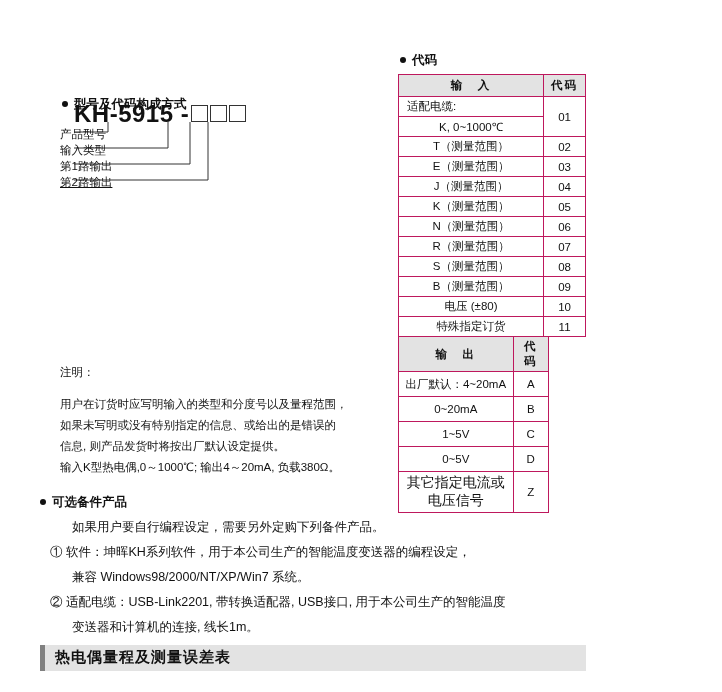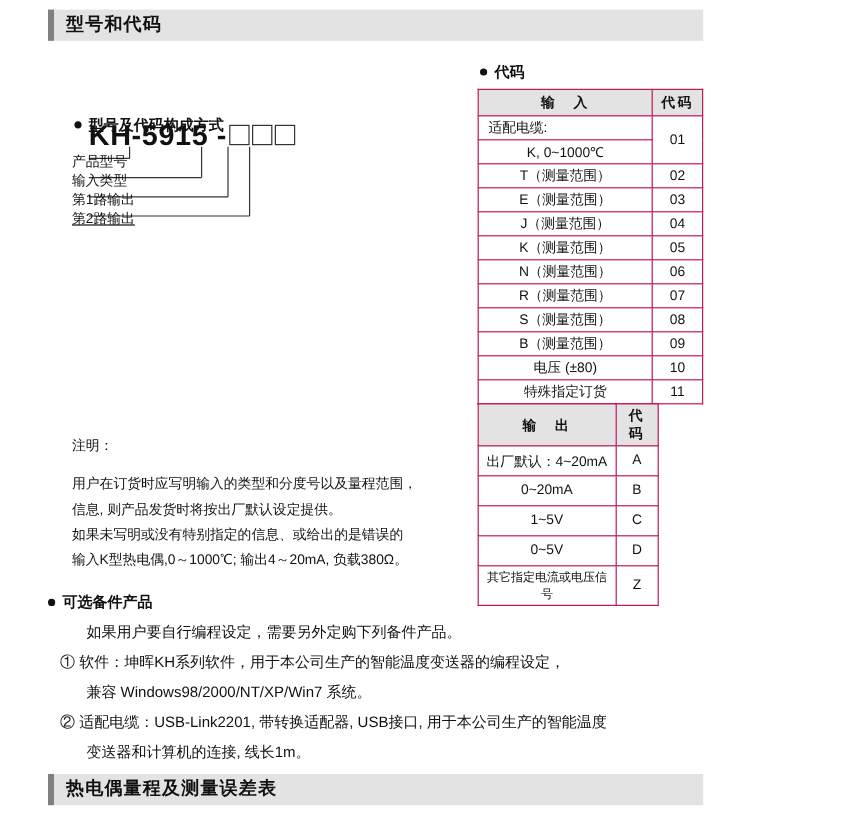--- a/index.html
+++ b/index.html
@@ -164,23 +164,20 @@
     line-height: 20px;
   }
   #accessories .indent1 { padding-left: 22px; }
   #accessories .indent2 { padding-left: 22px; }
 </style>
 </head>
 <body>
 
 <div class="page">
 
-  <div class="section-bar" id="bar-top">
-    <span class="section-title">型号和代码</span>
-  </div>
 
   <div class="bullet-head" style="left:62px; top:52px;margin-top:44px;">
     <span class="dot"></span><span>型号及代码构成方式</span>
   </div>
 
   <div id="model-code">
     <span>KH-5915 -</span><span class="code-box"></span><span class="code-box"></span><span class="code-box"></span>
   </div>
 
   <svg class="leader-lines" viewBox="0 0 230 90" width="230" height="90">
@@ -199,22 +196,22 @@
   </svg>
 
   <div class="lbl" style="left:60px; top:127px;">产品型号</div>
   <div class="lbl" style="left:60px; top:143px;">输入类型</div>
   <div class="lbl" style="left:60px; top:159px;">第1路输出</div>
   <div class="lbl" style="left:60px; top:175px;text-decoration:underline;">第2路输出</div>
 
   <div id="note-block">
     <div class="note-title">注明：</div>
     <div>用户在订货时应写明输入的类型和分度号以及量程范围，</div>
+    <div>如果未写明或没有特别指定的信息、或给出的是错误的</div>
     <div>信息, 则产品发货时将按出厂默认设定提供。</div>
-    <div>如果未写明或没有特别指定的信息、或给出的是错误的</div>
     <div>输入K型热电偶,0～1000℃; 输出4～20mA, 负载380Ω。</div>
   </div>
 
   <div class="bullet-head" style="left:400px; top:52px;">
     <span class="dot"></span><span>代码</span>
   </div>
 
   <table class="code-table" id="table-input">
     <thead>
       <tr>
@@ -291,21 +288,21 @@
       </tr>
       <tr>
         <td class="col1">1~5V</td>
         <td class="col2">C</td>
       </tr>
       <tr>
         <td class="col1">0~5V</td>
         <td class="col2">D</td>
       </tr>
       <tr>
-        <td class="col1" style="font-size:10px;">其它指定电流或电压信号</td>
+        <td class="col1" style="font-size:14px;">其它指定电流或电压信号</td>
         <td class="col2">Z</td>
       </tr>
     </tbody>
   </table>
 
   <div id="accessories">
     <div class="acc-head">
       <span class="dot" style="display:inline-block;width:6px;height:6px;border-radius:50%;background:#111;margin-right:6px;vertical-align:middle;position:relative;top:-1px;"></span><span>可选备件产品</span>
     </div>
     <p class="indent1">如果用户要自行编程设定，需要另外定购下列备件产品。</p>

